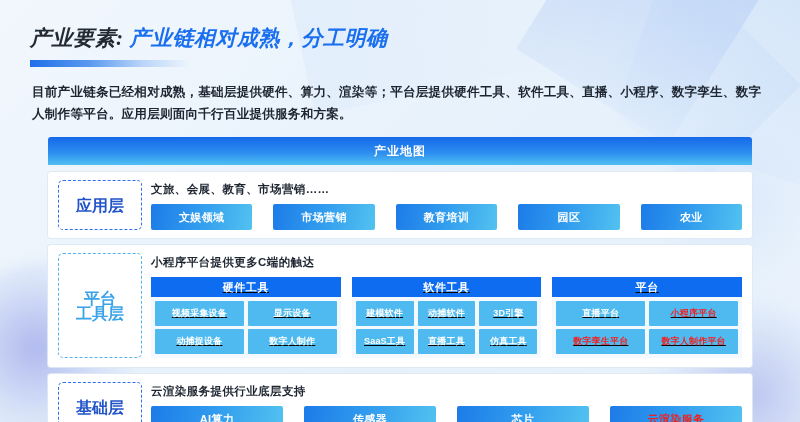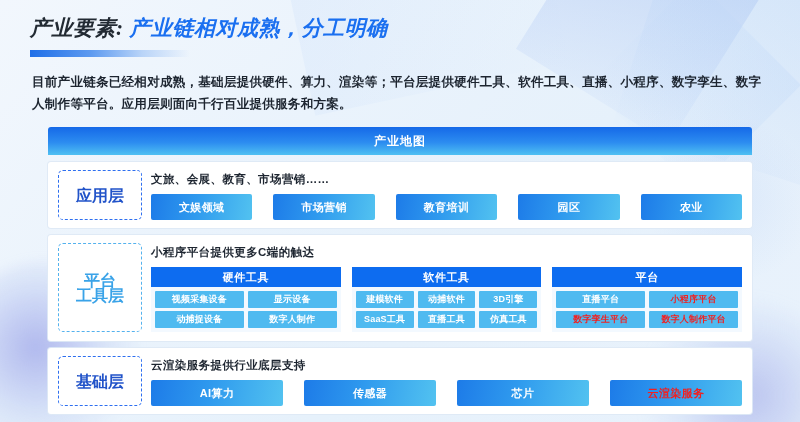--- a/index.html
+++ b/index.html
@@ -52,21 +52,21 @@
     filter: blur(8px);
   }
   .glow-tr-soft {
     position: absolute; right: -20px; top: 120px;
     width: 180px; height: 160px;
     border-radius: 50%;
     background: radial-gradient(circle, rgba(175,200,245,.22), rgba(235,244,254,0) 70%);
   }
 
   
-  .header { position: relative; padding: 14px 0 0 30px; font-family: Liberation Serif, serif; }
+  .header { position: relative; padding: 24px 0 0 30px; font-family: Liberation Serif, serif; }
   .title-row { display: flex; align-items: baseline; font-size: 21px; font-weight: bold; font-style: italic; letter-spacing: .5px; }
   .title-main { color: #222a33; }
   .title-sub  { color: #1a6ff0; margin-left: 6px; }
   .title-bar {
     margin-top: 8px; margin-left: 0;
     width: 160px; height: 7px;
     background: linear-gradient(90deg, #1f6fe8 0%, #5d9af0 38%, #b9d4f8 70%, rgba(235,244,254,0) 100%);
   }
 
   
@@ -134,37 +134,37 @@
     border-radius: 2px;
     display: flex; align-items: center; justify-content: center;
     font-size: 11px; font-weight: bold;
     color: #ffffff;
     background: linear-gradient(100deg, #1d7be8 0%, #2f9aee 45%, #52c2f0 100%);
     letter-spacing: .4px;
   }
   .gbtn.accent { color: #f21f1f; }
 
   
-  .groups { display: flex; gap: 11px; }
+  .groups { display: flex; gap: 11px; text-decoration: underline; }
   .group { flex: 1 1 0; display: flex; flex-direction: column; }
   .group-head {
     height: 20px;
     background: #0d6cf0;
     display: flex; align-items: center; justify-content: center;
     color: #fff; font-size: 11px; font-weight: bold; letter-spacing: .6px;
   }
   .group-grid {
     background: #f3f9ff;
     padding: 4px 4px 4px 4px;
     display: flex; flex-direction: column; gap: 3px;
   }
   .grid-row { display: flex; gap: 4px; }
   .sbtn {
     flex: 1 1 0;
-    height: 17px;
+    height: 25px;
     background: #4fbaf0;
     display: flex; align-items: center; justify-content: center;
     font-size: 9px; font-weight: bold; color: #ffffff;
     border-radius: 1px;
     letter-spacing: .2px;
     white-space: nowrap;
   }
   .sbtn.accent { color: #f21f1f; }
 </style>
 </head>

